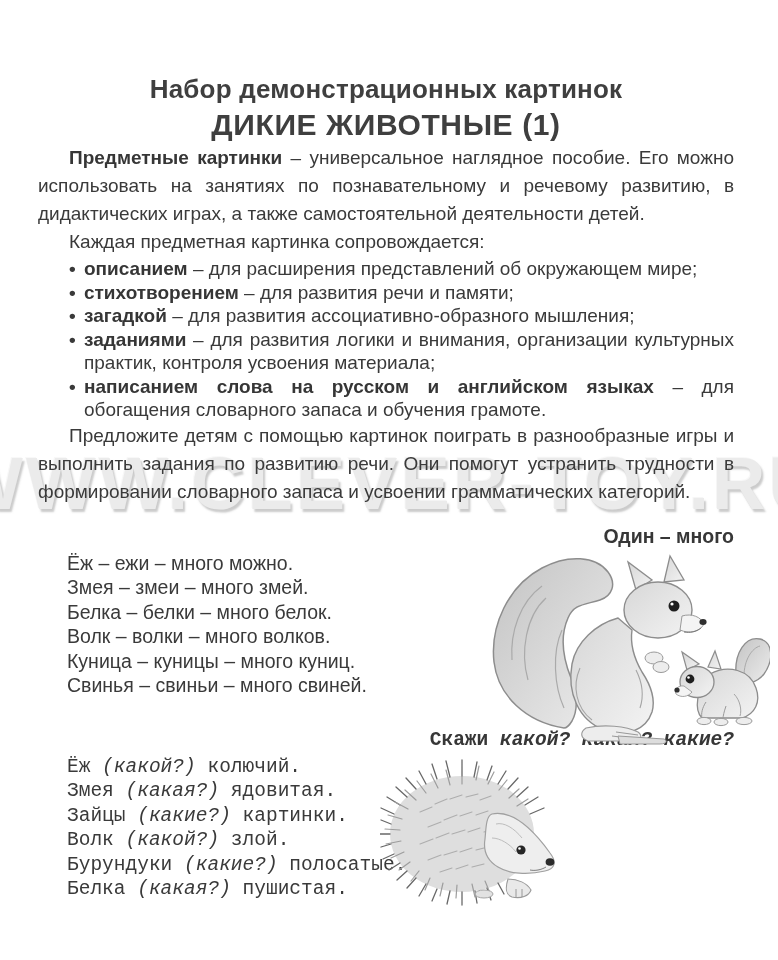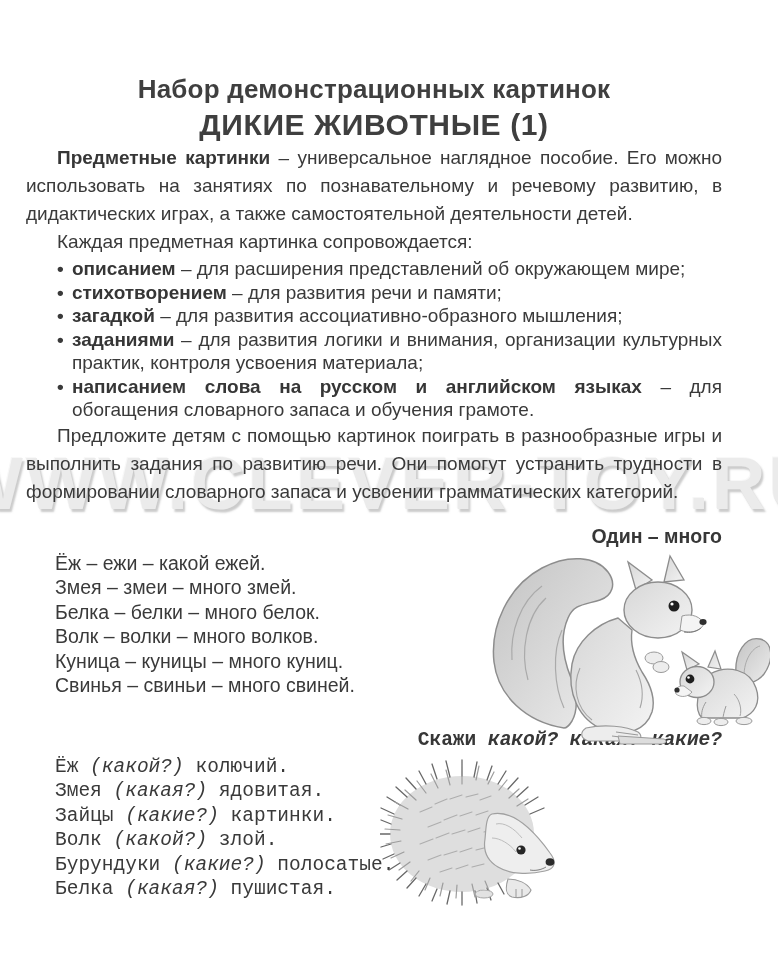--- a/index.html
+++ b/index.html
@@ -22,21 +22,21 @@
     font-weight: 700;
     letter-spacing: 3px;
     white-space: nowrap;
     color: #ebebeb;
     text-shadow: 2px 3px 2px rgba(160,160,160,0.55), -1px -1px 0 #f8f8f8;
     z-index: 0;
     user-select: none;
   }
   .content {
     position: absolute;
-    left: 26px;
+    left: 38px;
     top: 0;
     width: 696px;
     z-index: 1;
   }
   h1 { margin: 72px 0 0 0; text-align: center; color: #3f3f3f; font-weight: 700; }
   .title-line1 { display: block; font-size: 26px; line-height: 34px; letter-spacing: 0.2px; }
   .title-line2 { display: block; font-size: 30px; line-height: 38px; letter-spacing: 0.6px; }
   p.para {
     margin: 0;
     font-size: 19px;
@@ -109,21 +109,21 @@
       <li><span class="dot">•</span><b>стихотворением</b><span> – для развития речи и памяти;</span></li>
       <li><span class="dot">•</span><b>загадкой</b><span> – для развития ассоциативно-образного мышления;</span></li>
       <li><span class="dot">•</span><b>заданиями</b><span> – для развития логики и внимания, организации культурных практик, контроля усвоения материала;</span></li>
       <li><span class="dot">•</span><b>написанием слова на русском и английском языках</b><span> – для обогащения словарного запаса и обучения грамоте.</span></li>
     </ul>
 
     <p class="para p-suggest">Предложите детям с помощью картинок поиграть в разнообразные игры и выполнить задания по развитию речи. Они помогут устранить трудности в формировании словарного запаса и усвоении грамматических категорий.</p>
 
     <div class="section">
       <h2>Один – много</h2>
-      <div class="wline">Ёж – ежи – какой ежей.</div>
+      <div class="wline">Ёж – ежи – много можно.</div>
       <div class="wline">Змея – змеи – много змей.</div>
       <div class="wline">Белка – белки – много белок.</div>
       <div class="wline">Волк – волки – много волков.</div>
       <div class="wline">Куница – куницы – много куниц.</div>
       <div class="wline">Свинья – свиньи – много свиней.</div>
     </div>
 
     <div class="section say">
       <h2><span>Скажи </span><i>какой? какая? какие?</i></h2>
       <div class="wline"><span>Ёж </span><i>(какой?)</i><span> колючий.</span></div>

